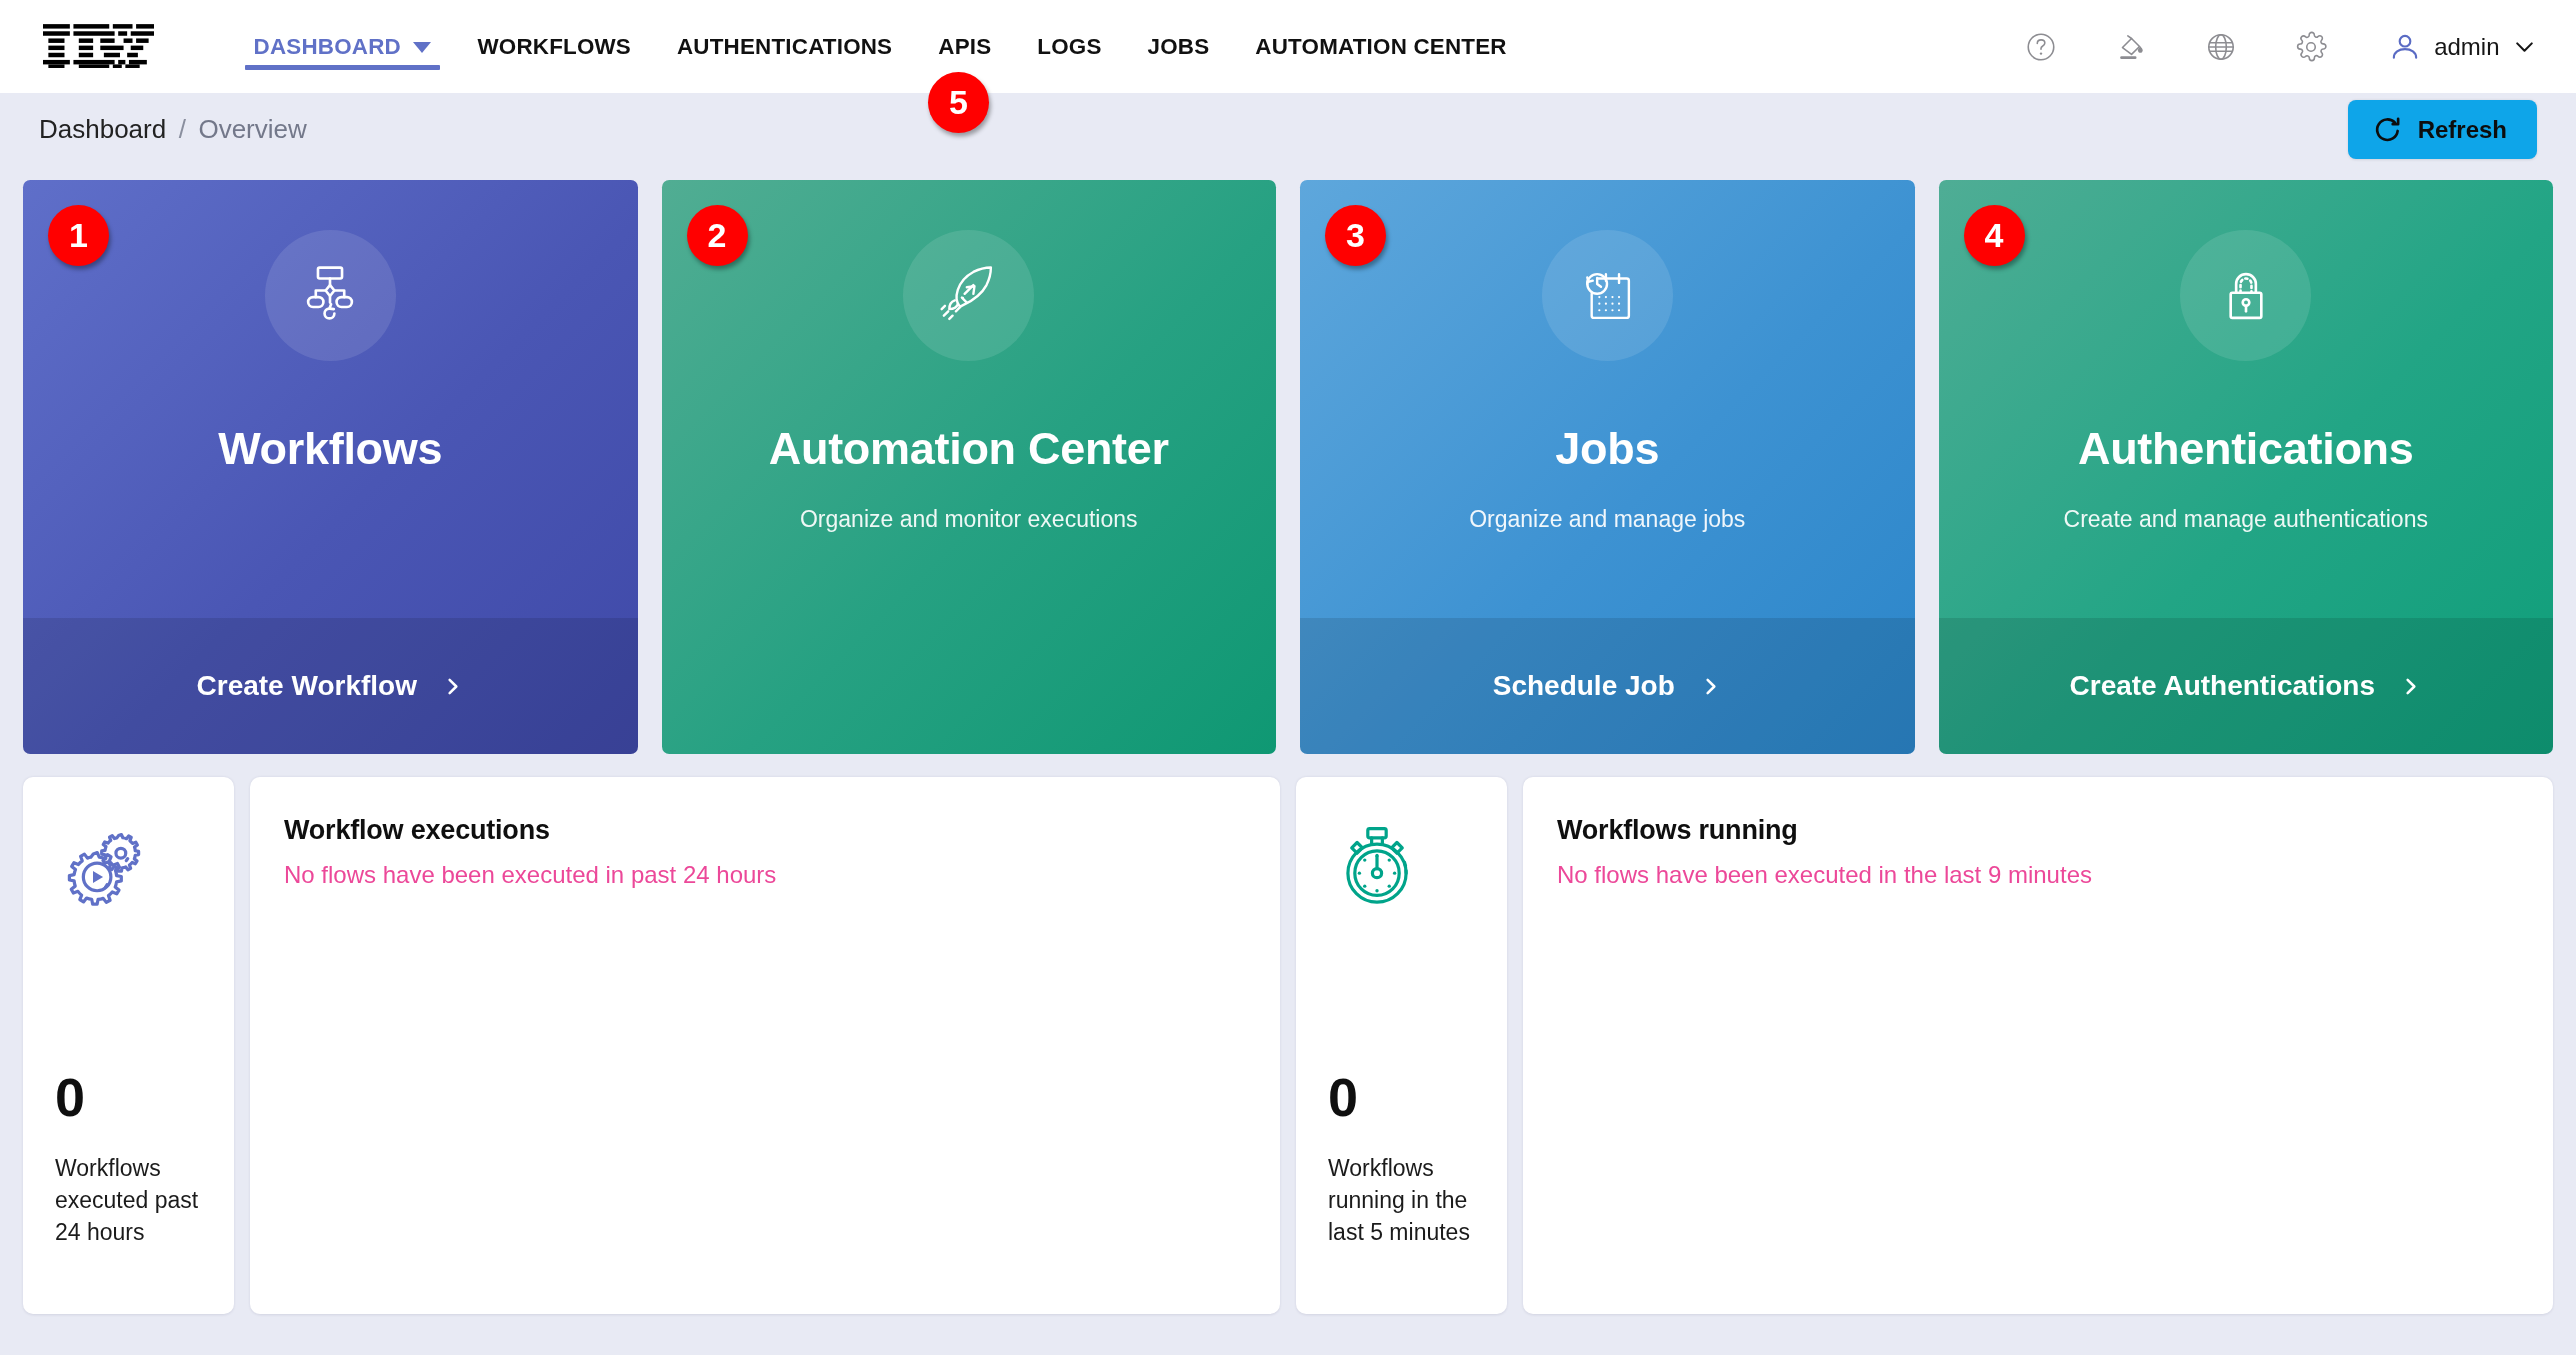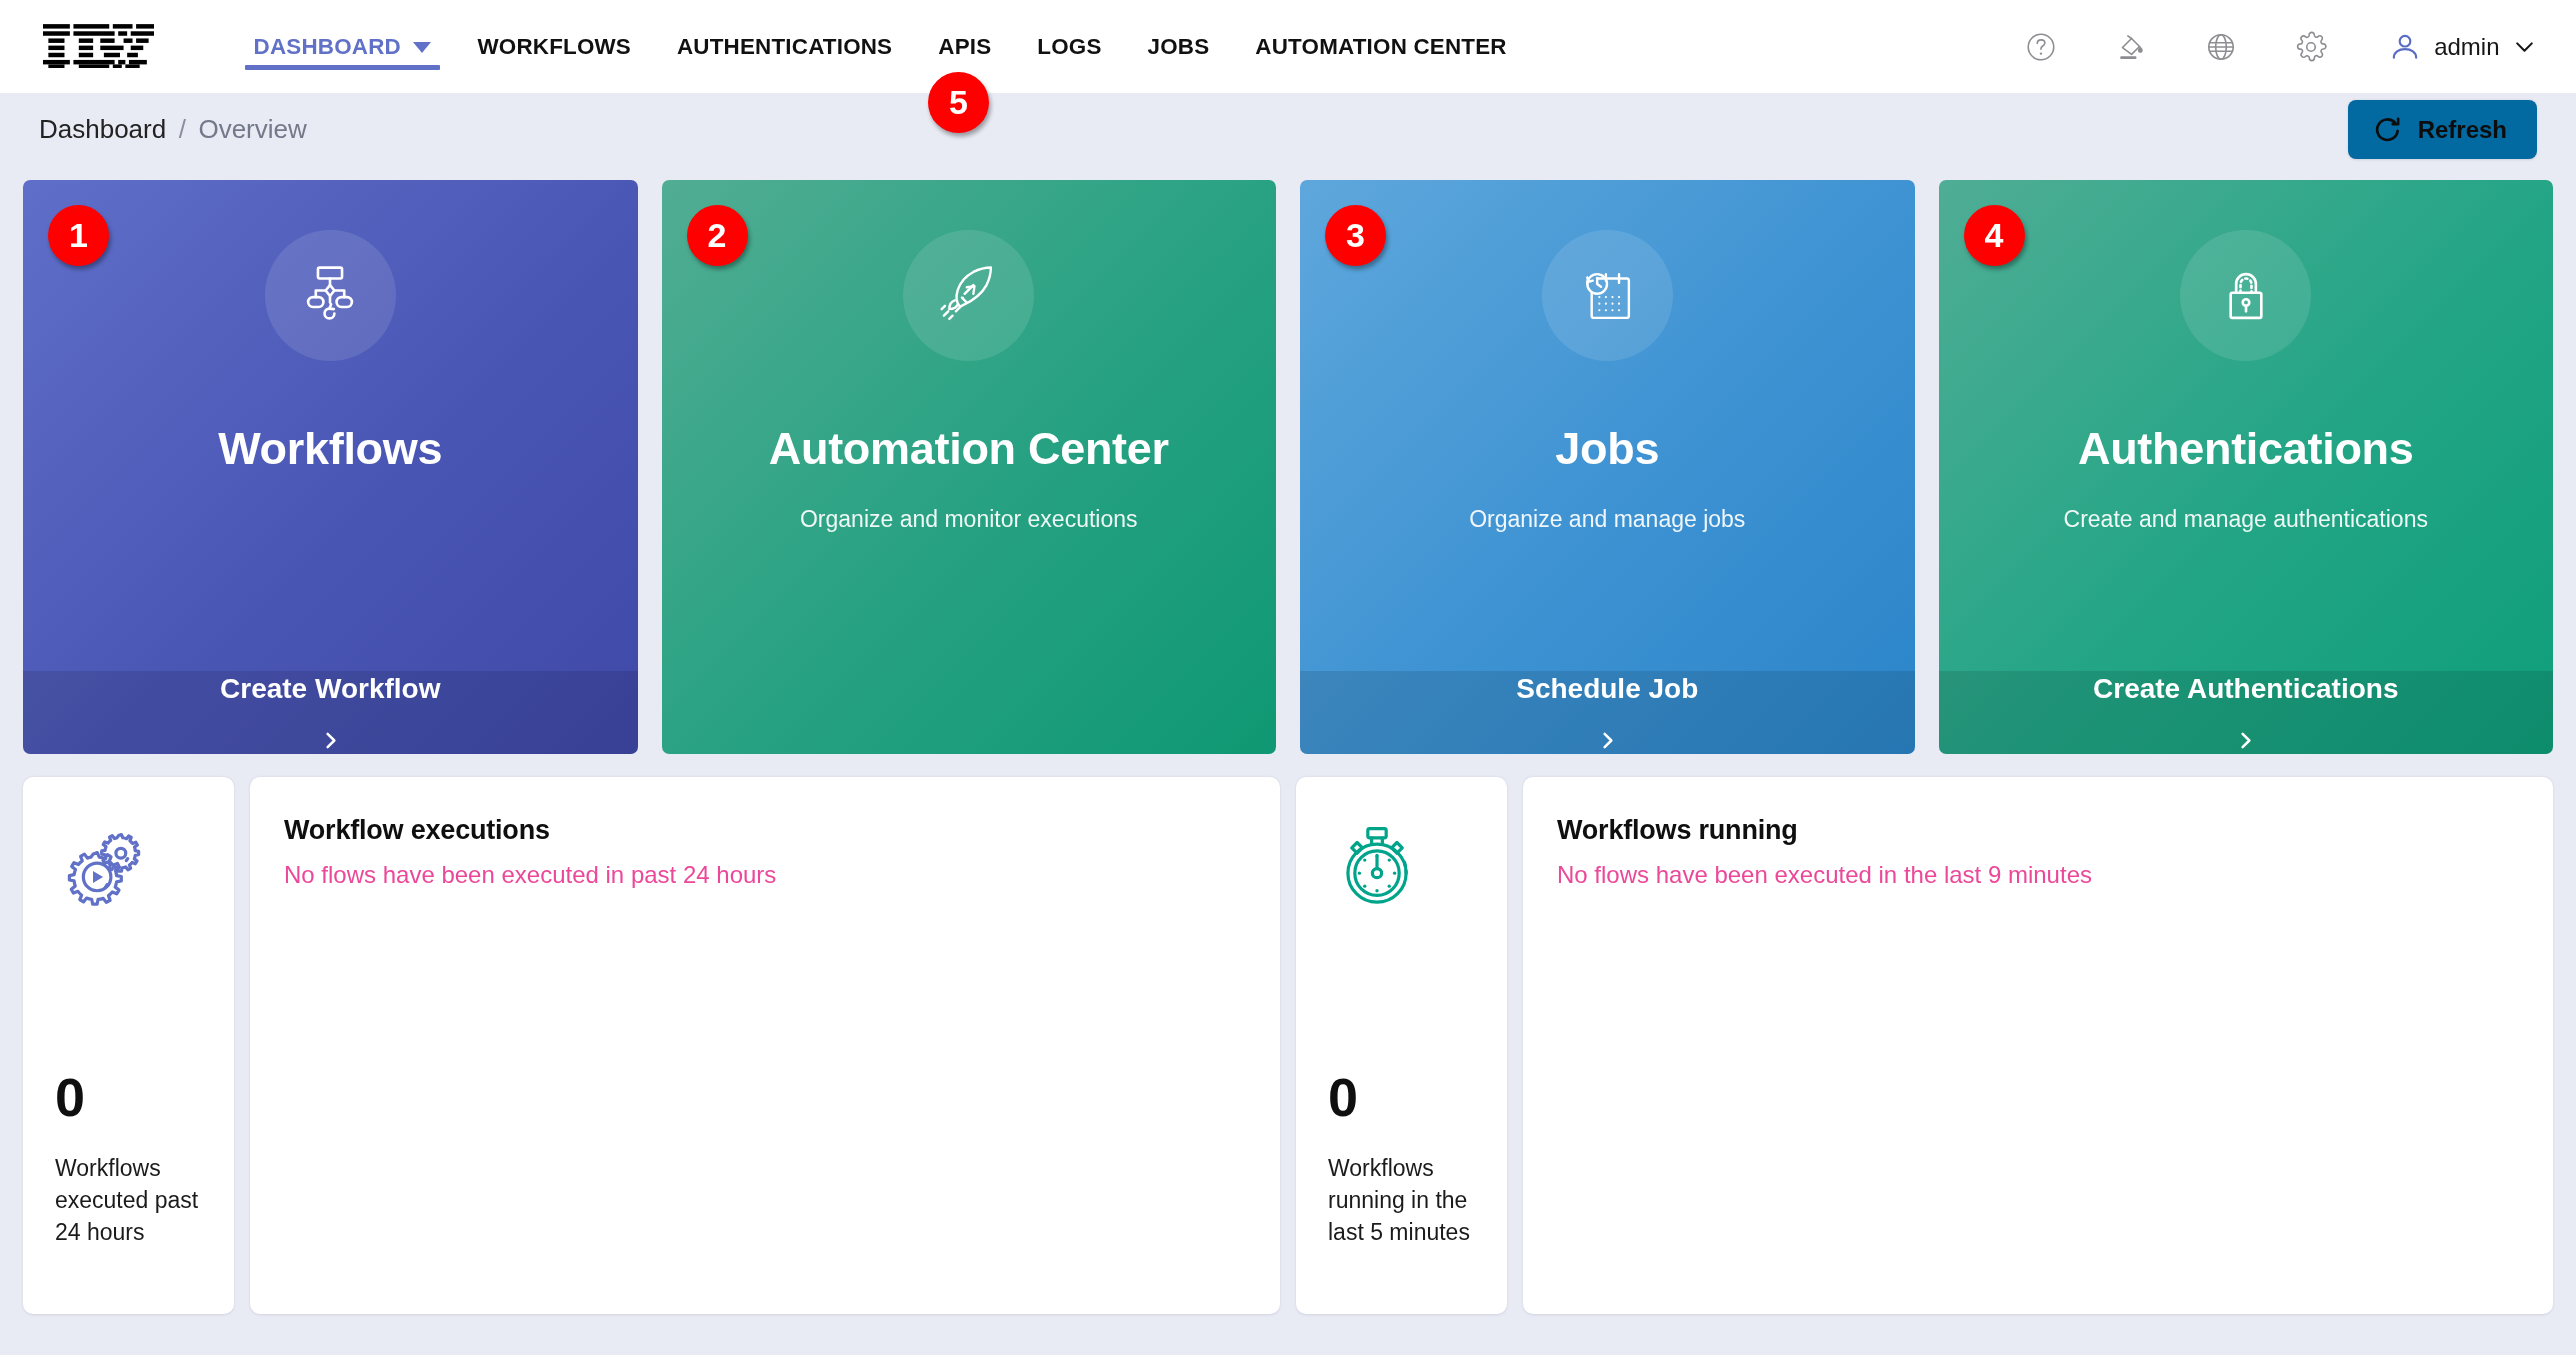--- a/index.html
+++ b/index.html
@@ -93,21 +93,21 @@
     font-size: 26px;
   }
   .crumb-link { color: #222222; cursor: pointer; }
   .crumb-sep { color: #8a8f9e; }
   .crumb-cur { color: #73788a; }
   .refresh-btn {
     margin-left: auto;
     display: flex;
     align-items: center;
     gap: 16px;
-    background: #0369a1;
+    background: #0ea5e9;
     border: none;
     border-radius: 8px;
     padding: 15px 30px 15px 25px;
     font-size: 24px;
     font-weight: bold;
     font-family: "Liberation Sans", sans-serif;
     color: #0d0d0d;
     cursor: pointer;
     box-shadow: 0 0.9px 2.7px rgba(0,0,0,0.10);
   }
@@ -157,29 +157,28 @@
   }
   .hero-sub {
     margin-top: 29px;
     font-size: 23px;
     line-height: 1.42;
     text-align: center;
     color: rgba(255,255,255,0.92);
     max-width: 84%;
   }
   .hero-footer {
-    height: 83px;
+    height: 136px;
     background: rgba(0,0,0,0.11);
     display: flex;
     align-items: center;
     justify-content: center;
     gap: 24px;
     font-size: 28px;
     font-weight: bold;
-    flex-direction: column;
   }
   .hero-footer svg { width: 23px; height: 23px; }
 
   
   .widget-row {
     display: flex;
     gap: 16px;
     padding: 0 23px;
     margin-top: 23px;
     height: 537px;

